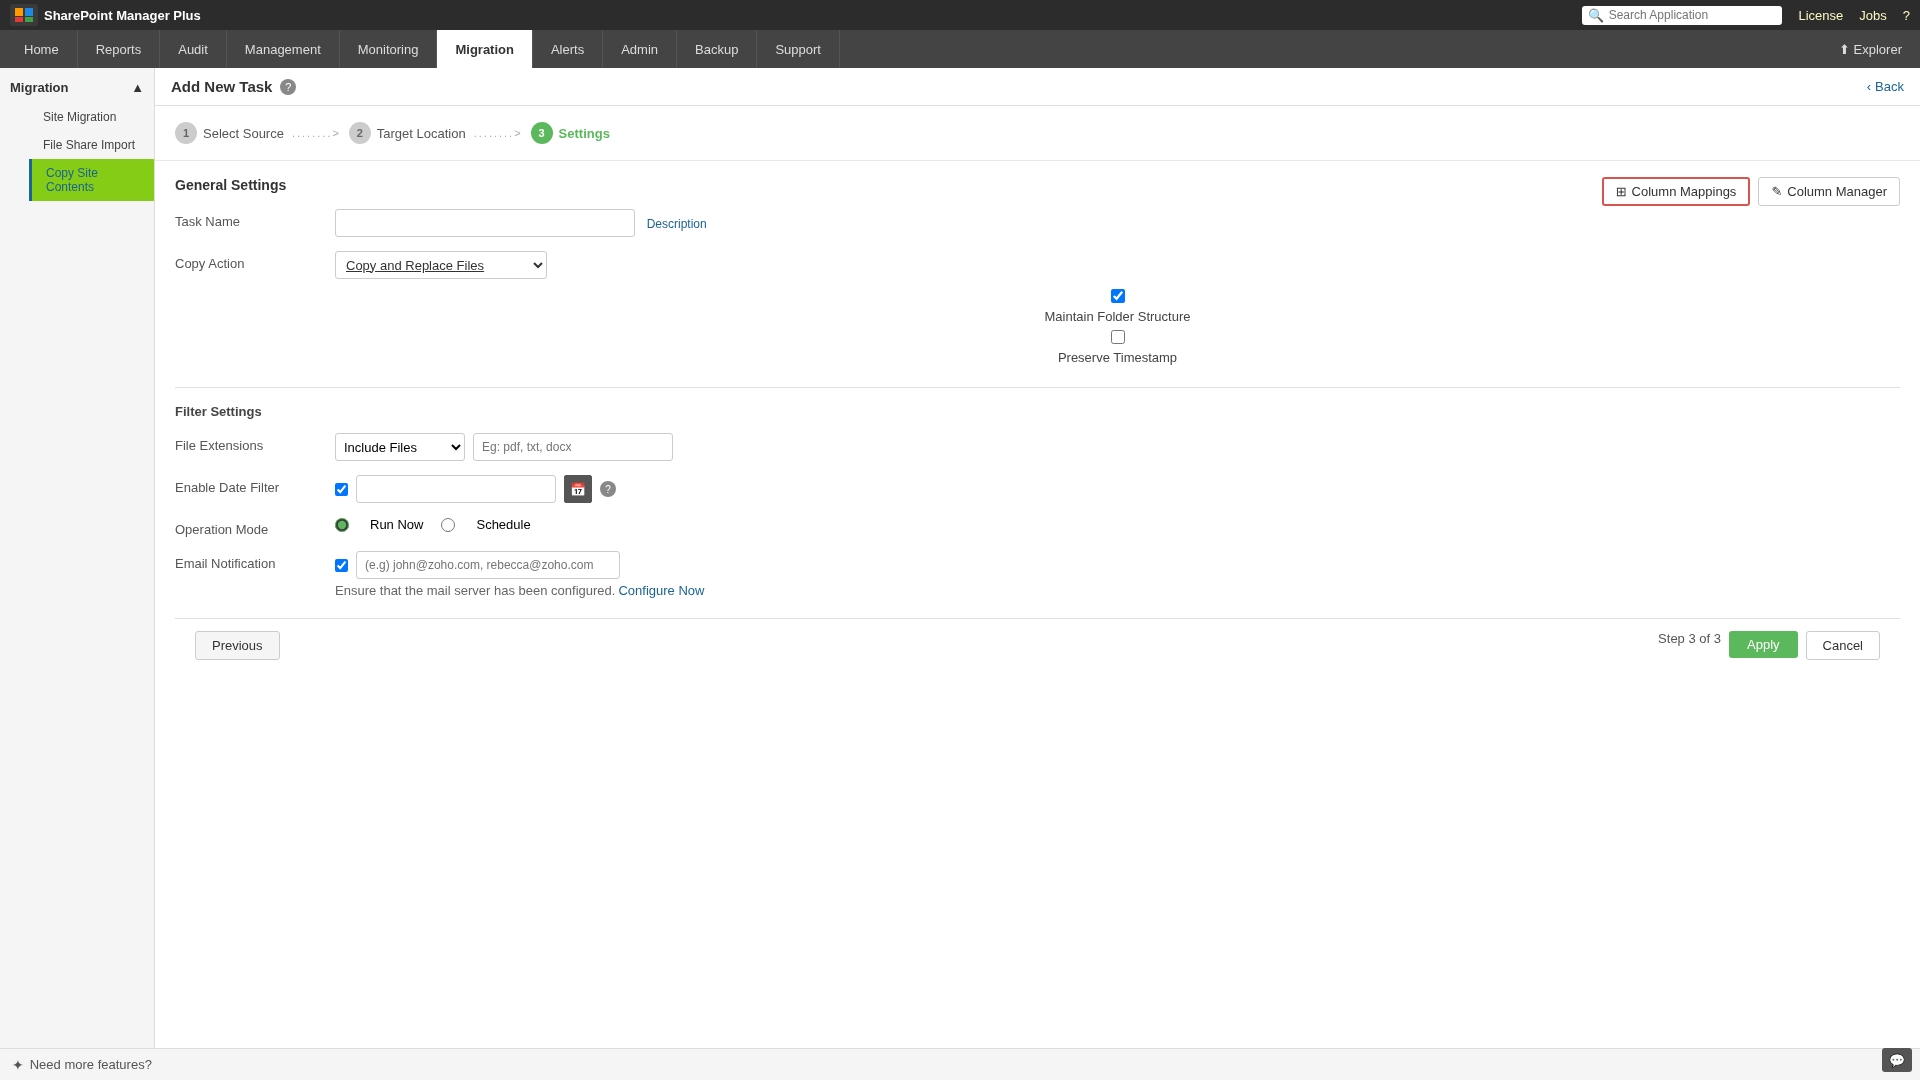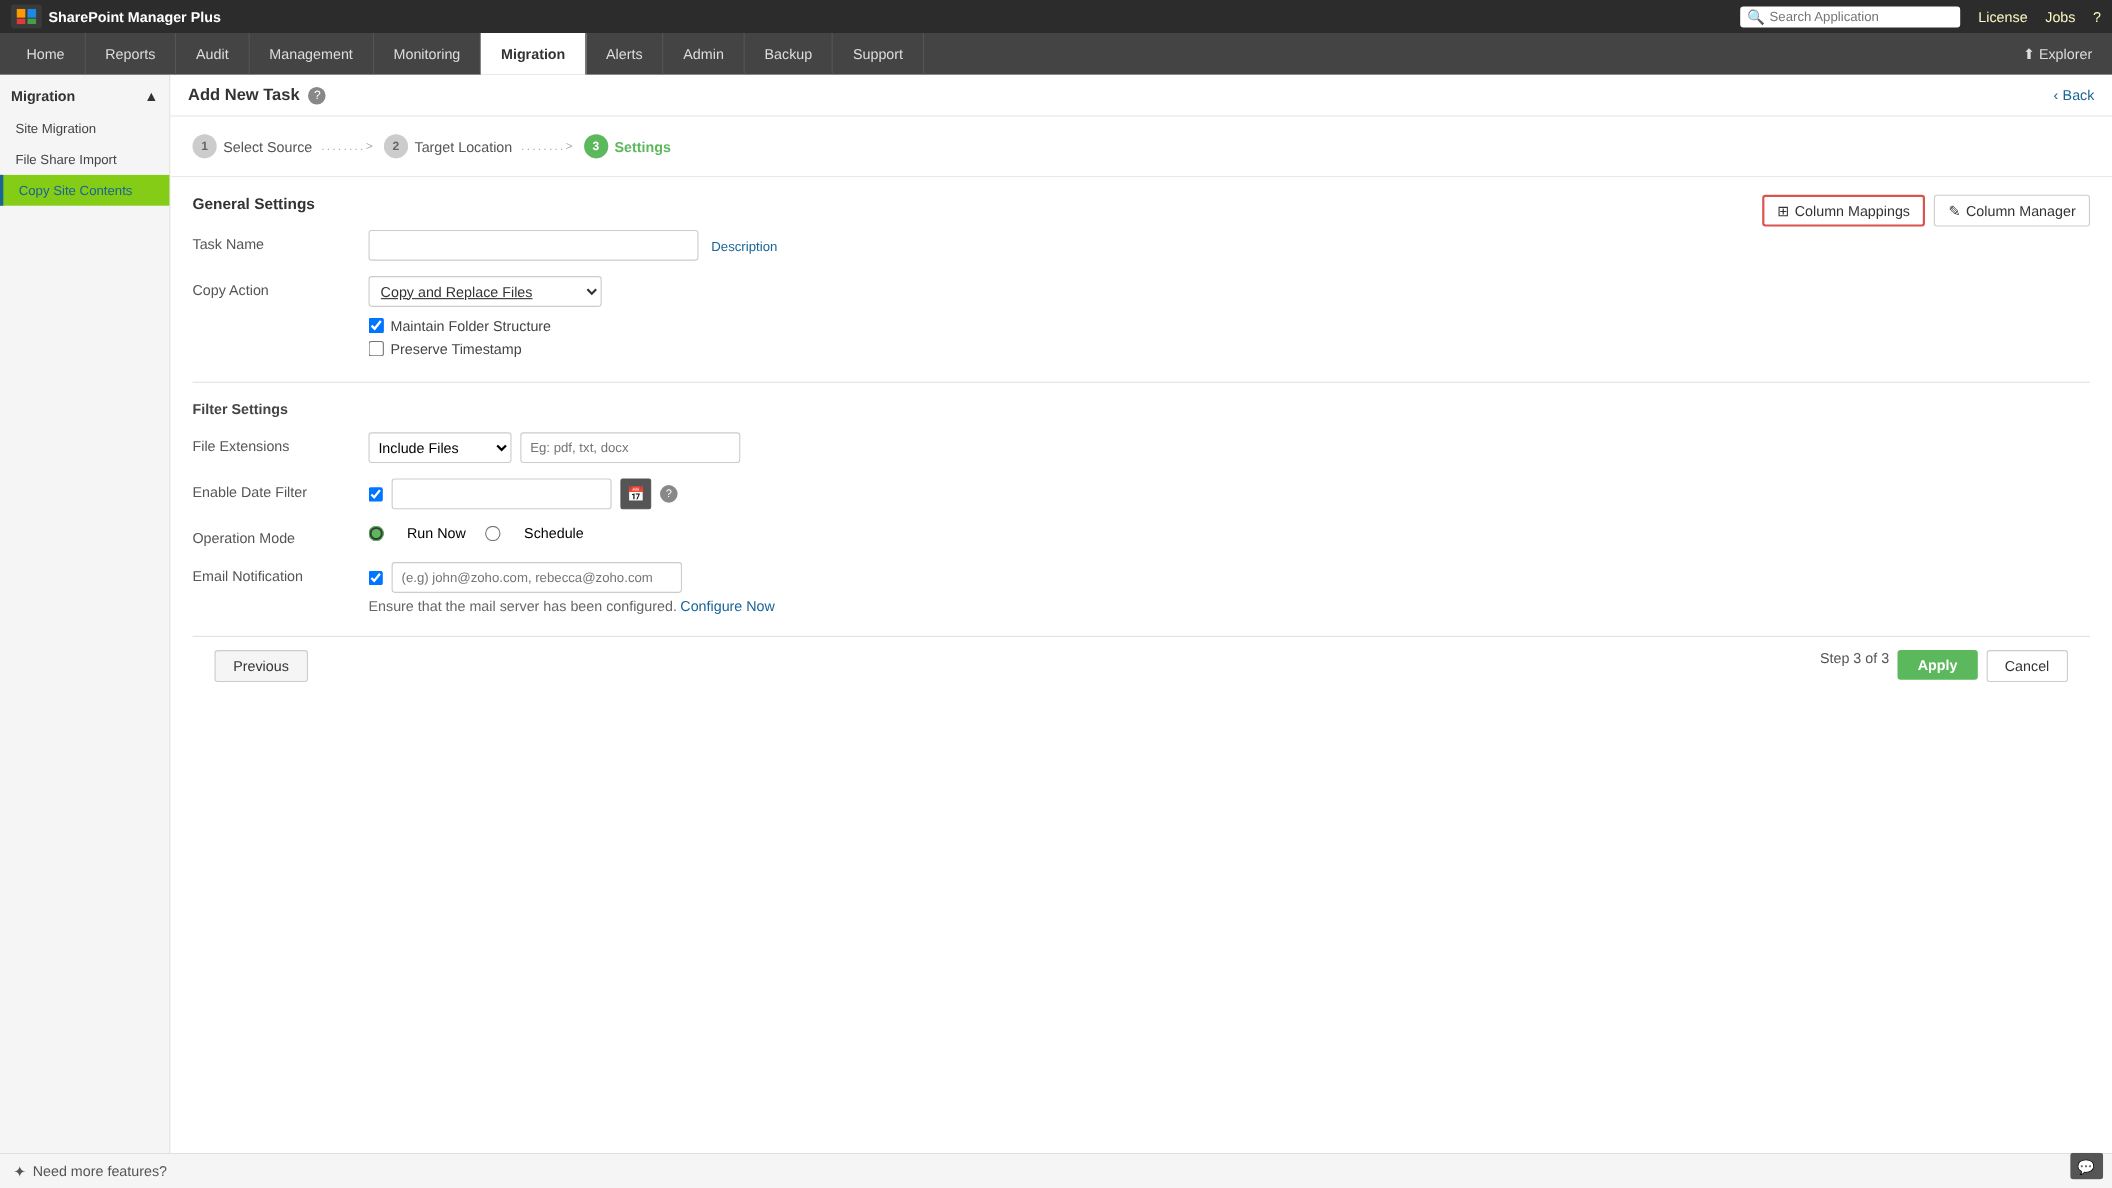--- a/index.html
+++ b/index.html
@@ -27,21 +27,21 @@
     .nav-tab-explorer { margin-left: auto; color: #ddd; cursor: pointer; padding: 0 12px; }
 
     
     .layout { display: flex; height: calc(1080px - 68px); }
     .sidebar { width: 155px; background: #f5f5f5; border-right: 1px solid #ddd; padding-top: 4px; }
     .sidebar-group-header {
       display: flex; align-items: center; justify-content: space-between;
       padding: 8px 10px; font-size: 13px; font-weight: bold; color: #333; cursor: pointer;
     }
     .sidebar-item {
-      padding: 7px 10px 7px 14px; font-size: 12px; color: #444; cursor: pointer;
+      padding: 7px 10px 7px 14px; font-size: 12px; color: #444; cursor: pointer; margin-left: 29px;
     }
     .sidebar-item.active { background: #84cc16; color: #1a6496; border-left: 3px solid #1a6496; }
 
     
     .main { flex: 1; background: #fff; overflow-y: auto; }
     .page-header {
       display: flex; align-items: center; justify-content: space-between;
       padding: 10px 16px; background: #fff; border-bottom: 1px solid #e0e0e0;
     }
     .page-header-left { display: flex; align-items: center; gap: 8px; }
@@ -90,21 +90,21 @@
     }
     .text-input {
       width: 300px; height: 28px; border: 1px solid #ccc; border-radius: 3px; padding: 0 8px; font-size: 13px; color: #333;
     }
     .description-link { color: #1a6496; text-decoration: none; margin-left: 8px; font-size: 12px; }
     .select-wrapper { display: flex; align-items: center; }
     .select-input {
       width: 212px; height: 28px; border: 1px solid #ccc; border-radius: 3px; padding: 0 6px; font-size: 13px; background: #fff; color: #333; text-decoration: underline;
     }
 
-    .checkbox-row { display: flex; gap: 6px; margin-bottom: 6px; }
+    .checkbox-row { display: flex; align-items: center; gap: 6px; margin-bottom: 6px; flex-direction: column; }
     .checkbox-row input[type=checkbox] { width: 14px; height: 14px; }
     .checkbox-label { font-size: 13px; color: #444; }
 
     
     .section-divider { border-top: 1px solid #e0e0e0; margin: 16px 0; }
 
     
     .filter-section-title { font-size: 13px; font-weight: bold; color: #444; margin-bottom: 14px; }
 
     .inline-group { display: flex; align-items: center; gap: 8px; }
@@ -126,21 +126,21 @@
     .page-footer {
       display: flex; align-items: center; justify-content: space-between;
       padding: 12px 20px; border-top: 1px solid #e0e0e0; background: #fff; margin-top: 20px;
     }
     .step-indicator { font-size: 13px; color: #555; }
     .footer-right { display: flex; align-items: flex-start; gap: 8px; }
     .prev-btn {
       padding: 6px 16px; border: 1px solid #ccc; background: #f5f5f5; color: #333; cursor: pointer; border-radius: 3px; font-size: 13px;
     }
     .apply-btn {
-      padding: 6px 18px; background: #5cb85c; color: #fff; border: none; cursor: pointer; border-radius: 3px; font-size: 13px; font-weight: bold;
+      padding: 6px 18px; background: #5cb85c; color: #fff; border: none; cursor: pointer; border-radius: 3px; font-size: 13px; font-weight: normal;
     }
     .cancel-btn {
       padding: 6px 16px; background: #fff; color: #333; border: 1px solid #ccc; cursor: pointer; border-radius: 3px; font-size: 13px;
     }
 
     
     .bottom-bar {
       position: fixed; bottom: 0; left: 0; right: 0; height: 32px; background: #f5f5f5; border-top: 1px solid #ddd;
       display: flex; align-items: center; padding: 0 12px; gap: 6px; font-size: 12px; color: #555;
     }

